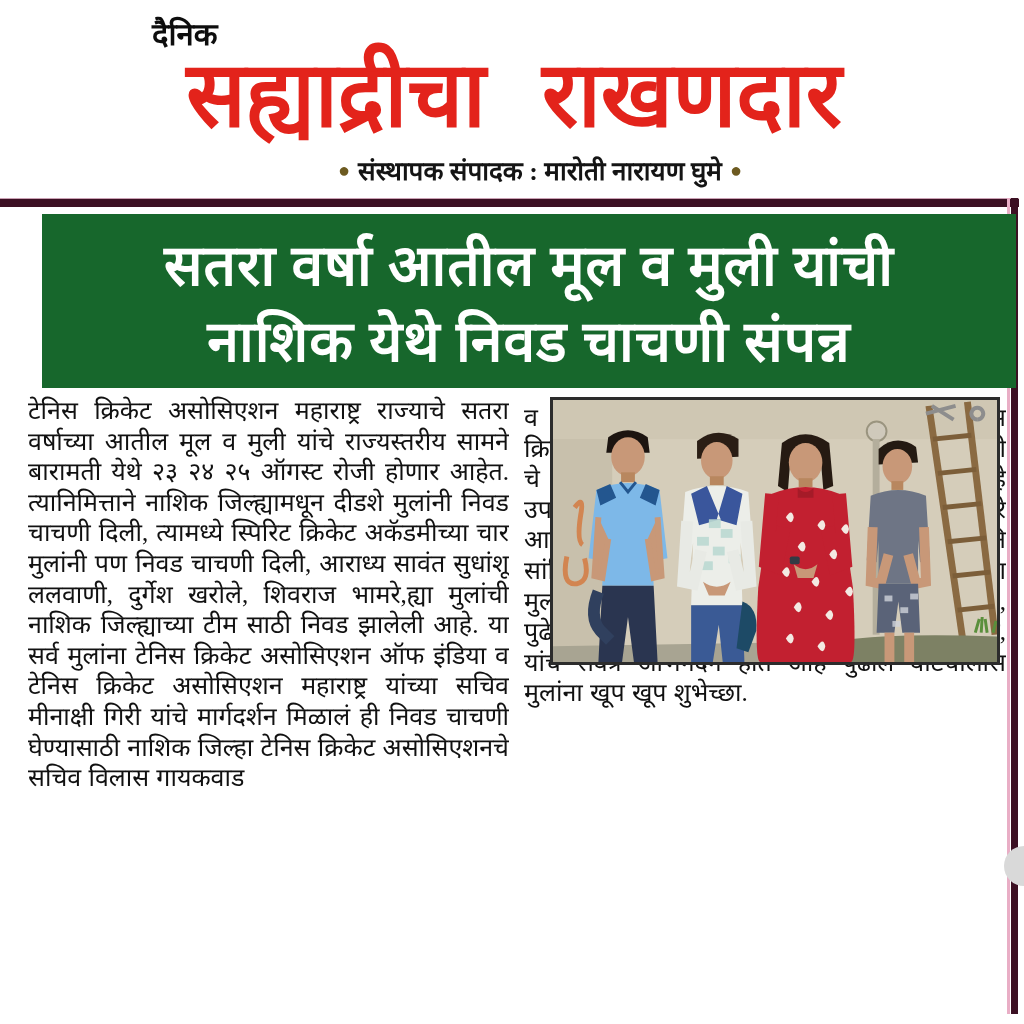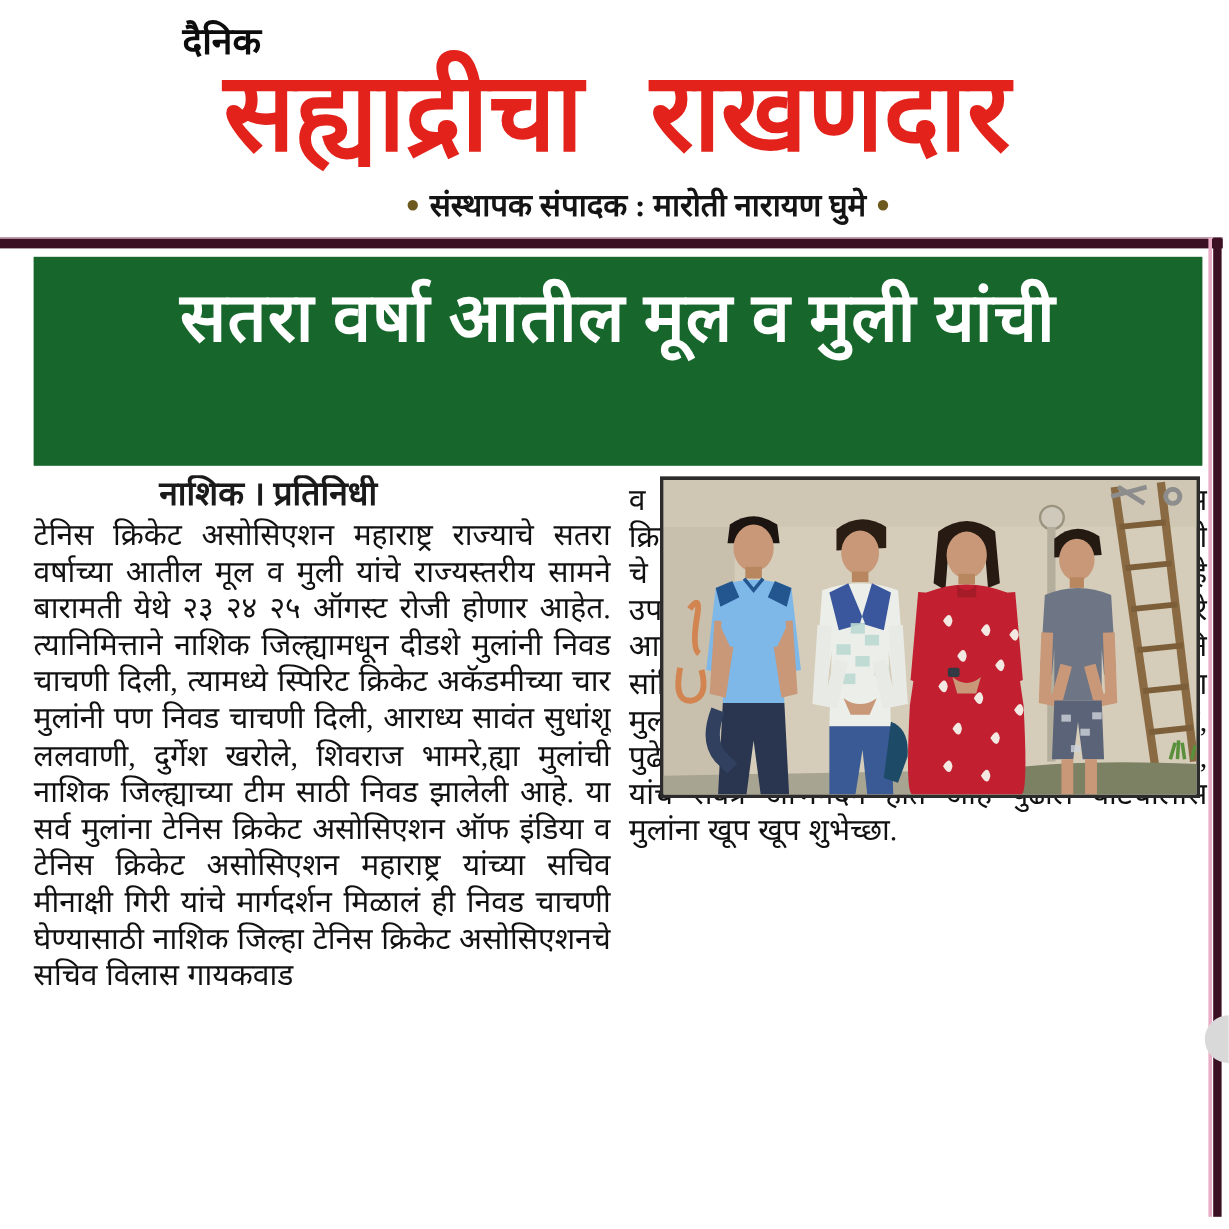--- a/index.html
+++ b/index.html
@@ -86,21 +86,21 @@
     position: absolute;
     left: 1004px; top: 846px;
     width: 40px; height: 40px;
     border-radius: 50%;
     background: #d9d9d9;
   }
 
   
   .headline-banner {
     position: absolute;
-    left: 28px; top: 214px;
+    left: 42px; top: 214px;
     width: 974px; height: 174px;
     background: #17672c;
     box-shadow: inset 0 0 0 2px #17672c;
     text-align: center;
     color: #ffffff;
     padding-top: 14px;
   }
   .headline-line {
     font-size: 57px;
     line-height: 76px;
@@ -157,24 +157,24 @@
     <span class="founder-dot">●</span><span>संस्थापक संपादक :  मारोती नारायण घुमे</span><span class="founder-dot">●</span>
   </div>
 
   <div class="rule-top"></div>
   <div class="rule-right-pink"></div>
   <div class="rule-right"></div>
   <div class="edge-circle"></div>
 
   <div class="headline-banner">
     <div class="headline-line">सतरा वर्षा आतील मूल व मुली यांची</div>
+    <div class="headline-line">नाशिक येथे निवड चाचणी संपन्न</div>
   </div>
 
   <div class="col col-left">
-    <div class="dateline">नाशिक । प्रतिनिधी</div>
     <div class="body-para">टेनिस क्रिकेट असोसिएशन  महाराष्ट्र राज्याचे सतरा वर्षाच्या आतील मूल व मुली यांचे राज्यस्तरीय सामने बारामती येथे २३ २४ २५ ऑगस्ट रोजी होणार आहेत. त्यानिमित्ताने नाशिक जिल्ह्यामधून दीडशे मुलांनी निवड चाचणी दिली, त्यामध्ये स्पिरिट क्रिकेट अकॅडमीच्या चार मुलांनी पण निवड चाचणी दिली, आराध्य सावंत सुधांशू ललवाणी, दुर्गेश खरोले, शिवराज भामरे,ह्या मुलांची नाशिक जिल्ह्याच्या टीम साठी निवड झालेली आहे. या सर्व मुलांना टेनिस क्रिकेट असोसिएशन ऑफ इंडिया व टेनिस क्रिकेट असोसिएशन महाराष्ट्र यांच्या सचिव मीनाक्षी गिरी यांचे मार्गदर्शन मिळालं ही निवड चाचणी घेण्यासाठी नाशिक जिल्हा टेनिस क्रिकेट असोसिएशनचे सचिव विलास गायकवाड</div>
   </div>
 
   <div class="col col-right">
     <div class="photo-frame">
       <svg viewBox="0 0 450 268" preserveAspectRatio="none">
 
         <rect x="0" y="0" width="450" height="268" fill="#d5cdba"></rect>
         <rect x="0" y="0" width="60" height="268" fill="#c8c0ac"></rect>
         <rect x="0" y="0" width="450" height="40" fill="#cfc7b3"></rect>

